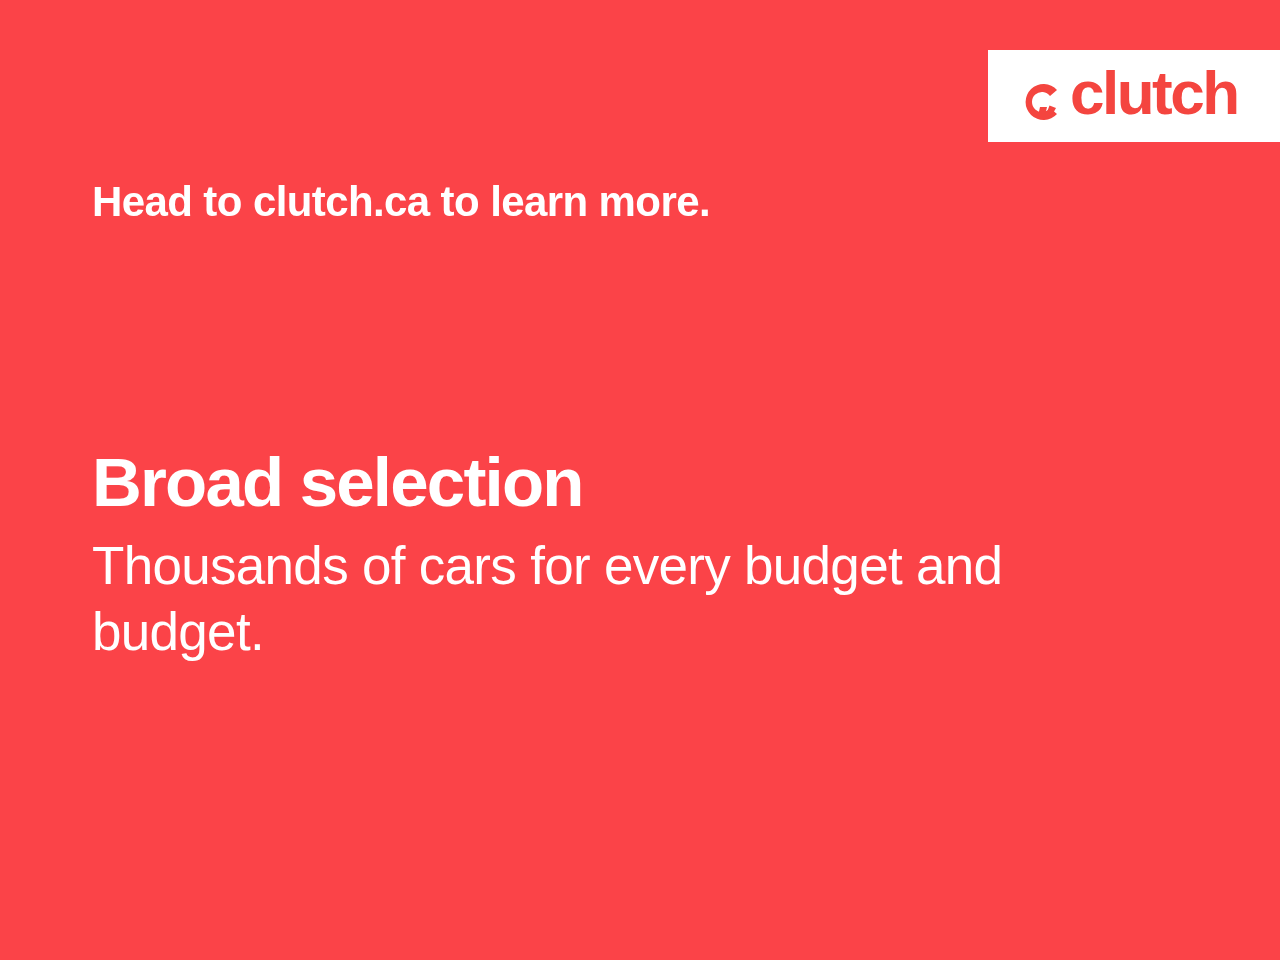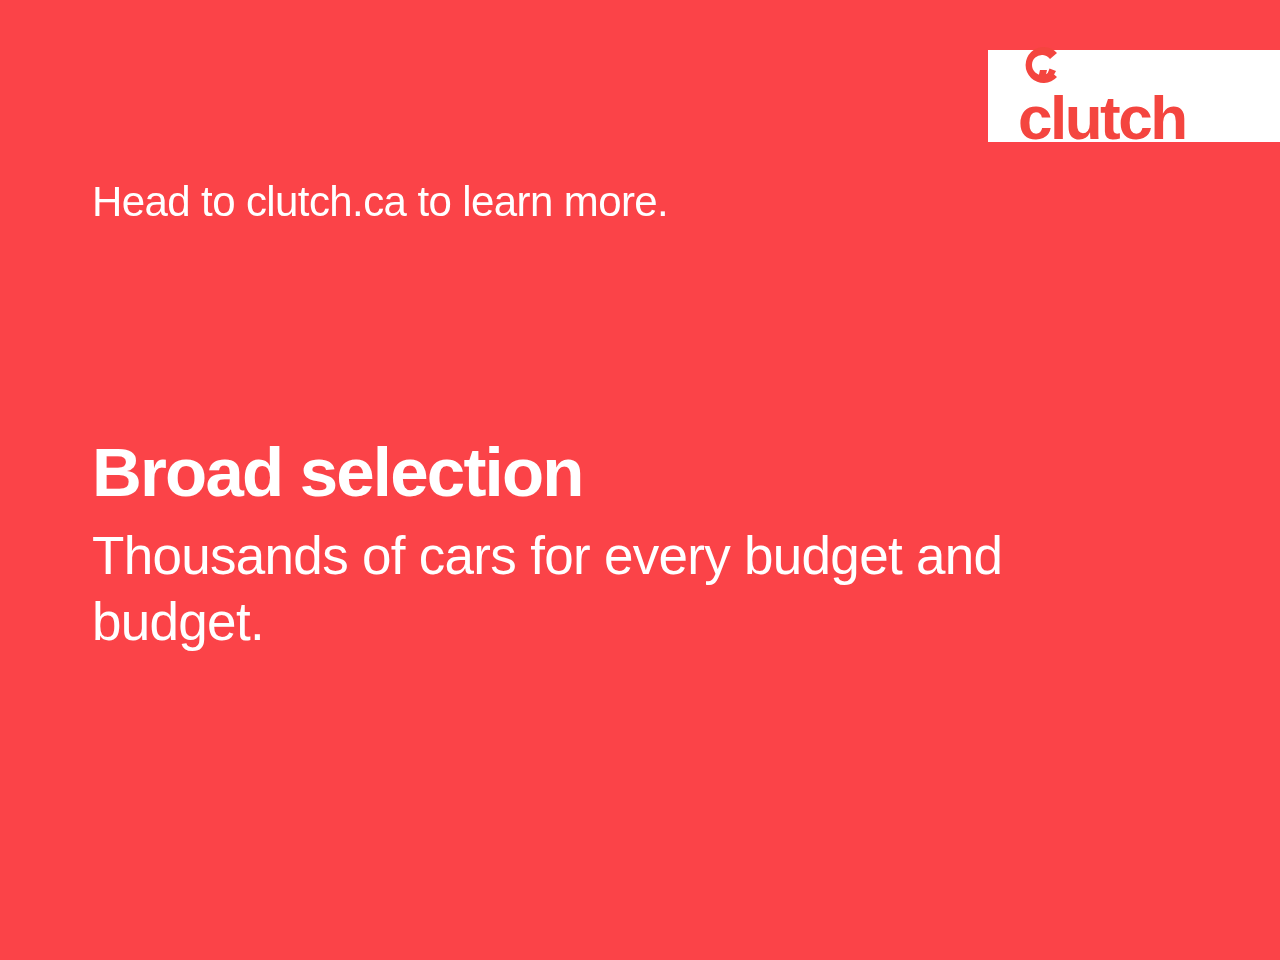--- a/index.html
+++ b/index.html
@@ -32,23 +32,22 @@
     height: 92px;
     background: #ffffff;
     display: flex;
     align-items: center;
     justify-content: flex-start;
     padding-left: 30px;
     box-sizing: border-box;
   }
   .logo-lockup {
     display: flex;
-    align-items: flex-start;
+    align-items: flex-end;
     gap: 0px;
-    flex-direction: column;
   }
   .logo-mark {
     display: block;
     width: 50px;
     height: 50px;
     flex: 0 0 auto;
     margin-right: 2px;
   }
   .logo-wordmark {
     font-family: "Liberation Sans", "DejaVu Sans", sans-serif;
@@ -61,41 +60,41 @@
     position: relative;
     top: -3px;
   }
 
   
   .eyebrow {
     position: absolute;
     left: 92px;
     top: 178px;
     font-size: 42px;
-    font-weight: 400;
+    font-weight: 700;
     letter-spacing: -0.6px;
     line-height: 1.15;
     color: #ffffff;
     white-space: nowrap;
   }
 
   
   .headline-block {
     position: absolute;
     left: 92px;
     top: 434px;
     width: 960px;
   }
   .headline {
     font-size: 69px;
     font-weight: 700;
     letter-spacing: -1.8px;
     line-height: 1.0;
     color: #ffffff;
-    margin: 4px 0 16px 0;
+    margin: 14px 0 16px 0;
     white-space: nowrap;
   }
   .subhead {
     font-size: 53px;
     font-weight: 400;
     letter-spacing: -0.7px;
     line-height: 1.24;
     color: #ffffff;
     margin: 0;
     max-width: 930px;

